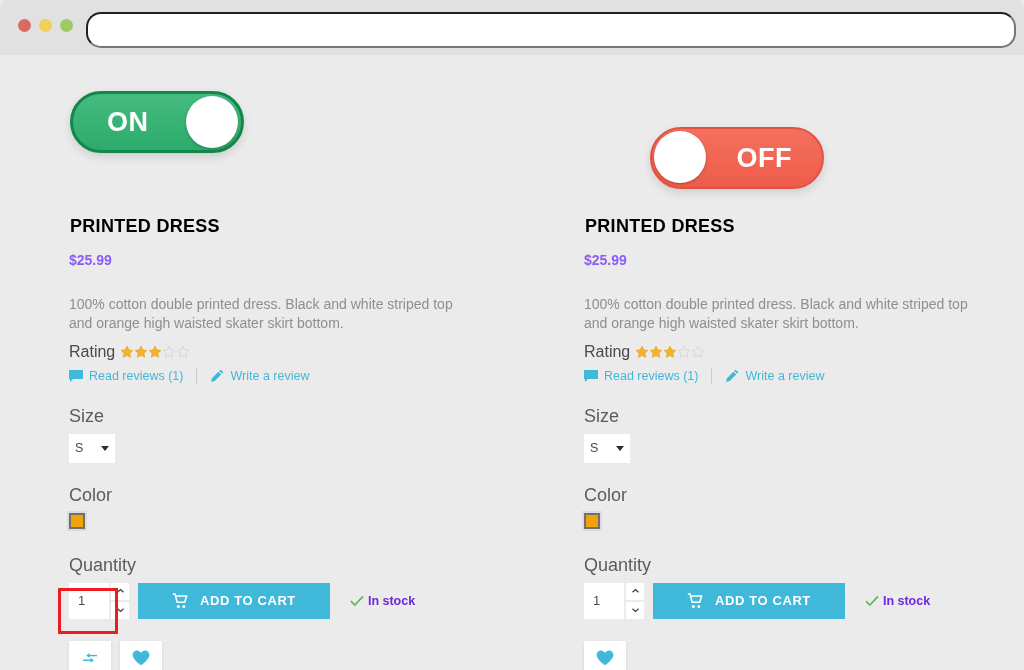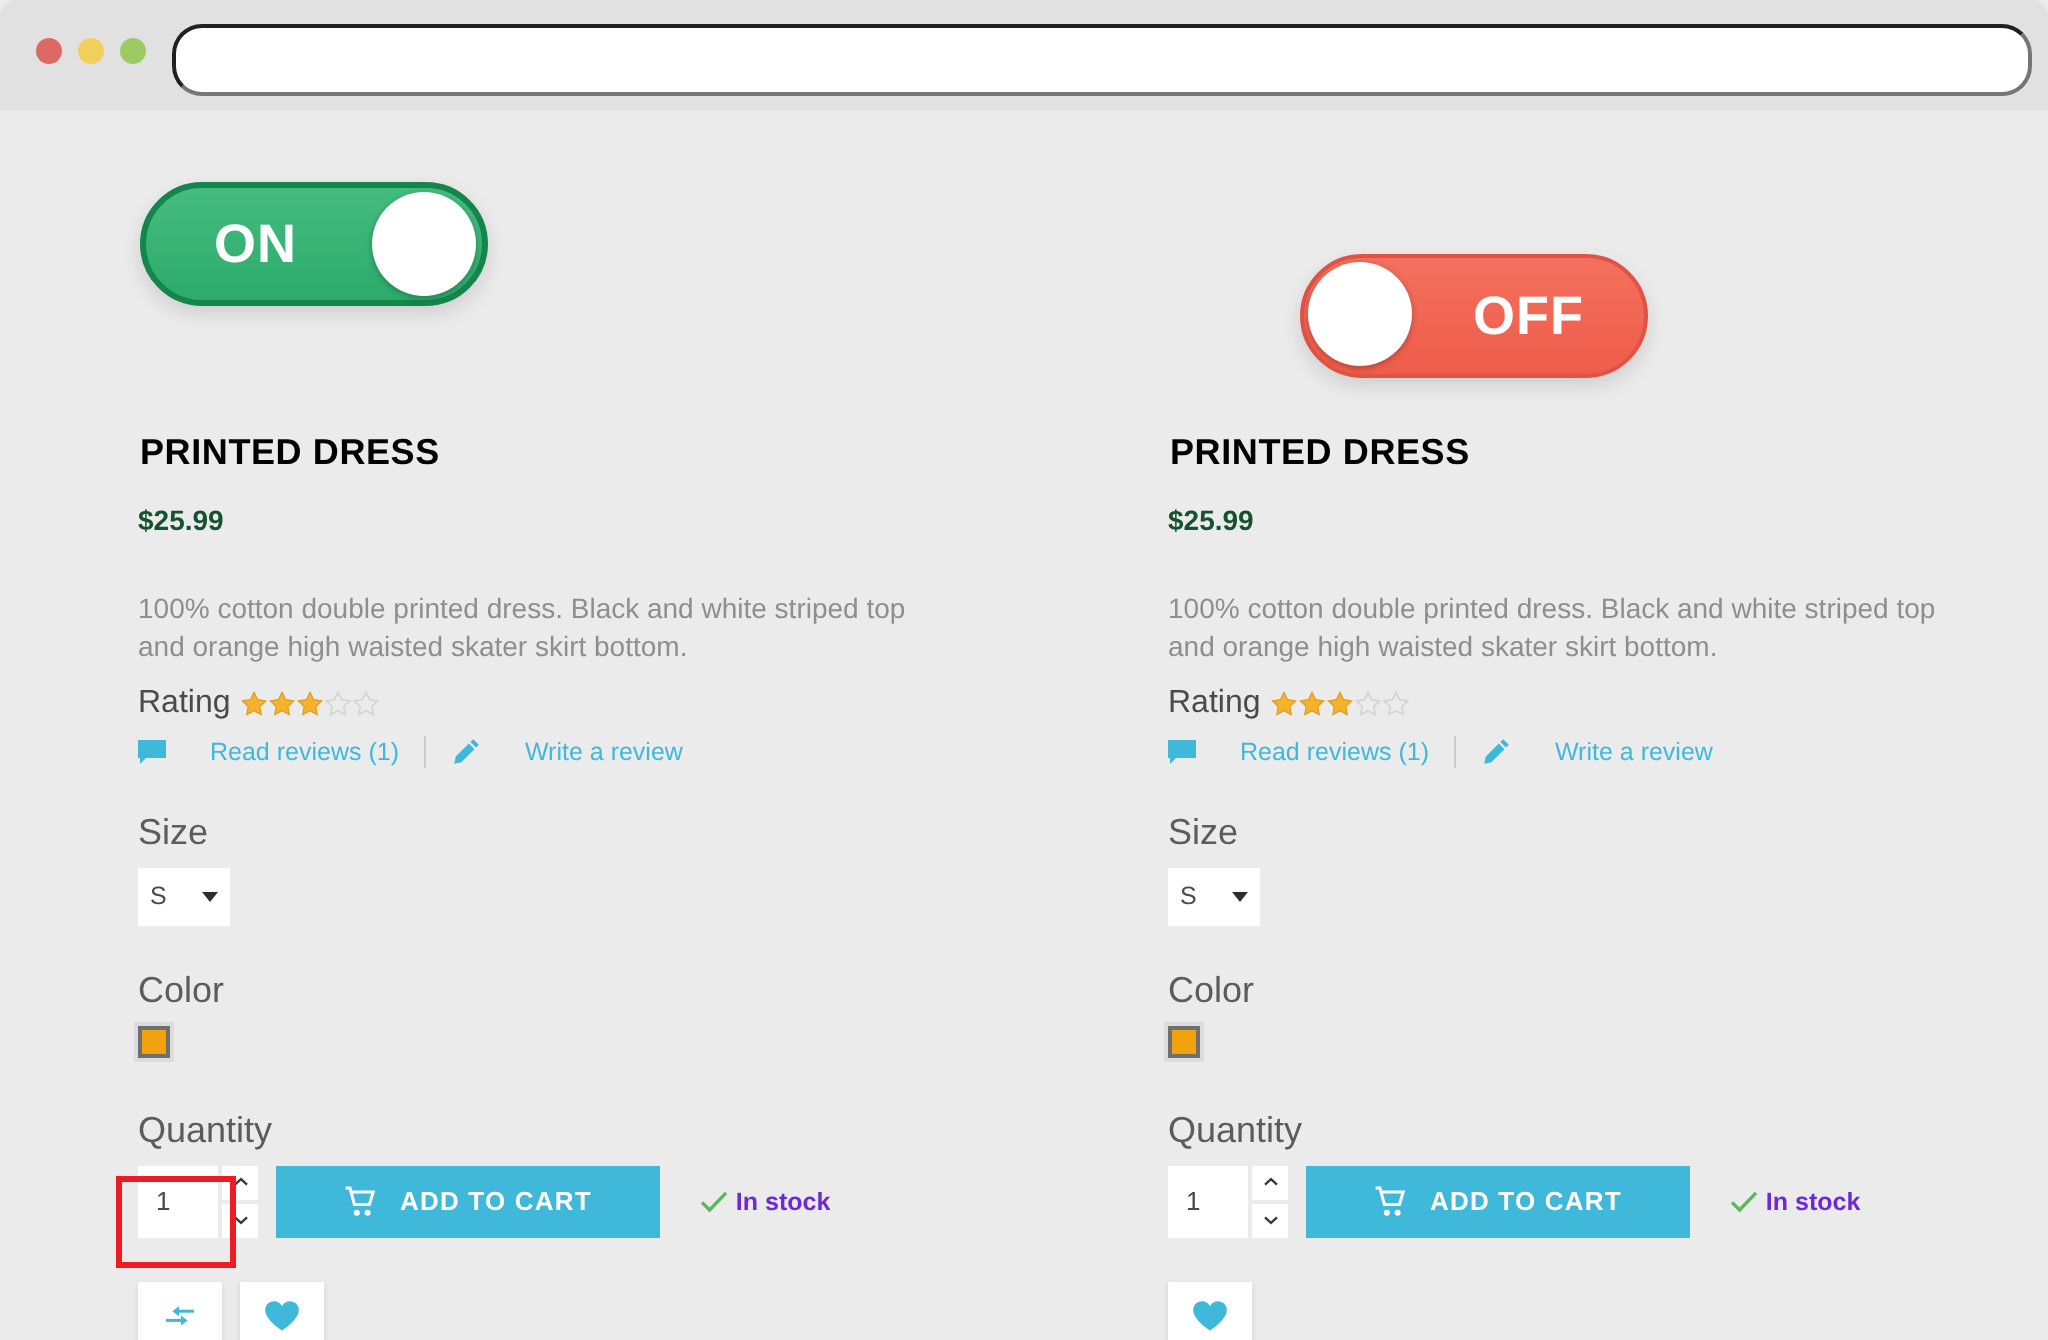--- a/index.html
+++ b/index.html
@@ -115,21 +115,21 @@
     font-size: 18px;
     font-weight: bold;
     color: #000000;
     letter-spacing: 0.3px;
     text-transform: uppercase;
   }
   .product-price {
     margin-top: 15px;
     font-size: 14px;
     font-weight: bold;
-    color: #14532d;
+    color: #8b5cf6;
   }
   .product-desc {
     margin-top: 27px;
     font-size: 14px;
     line-height: 1.35;
     color: #8e8e8e;
     width: 400px;
   }
 
   
@@ -150,21 +150,21 @@
   .review-row {
     margin-top: 7px;
     display: flex;
     align-items: center;
     gap: 8px;
     font-size: 12.5px;
   }
   .review-link {
     display: flex;
     align-items: flex-end;
-    gap: 22px;
+    gap: 6px;
     color: #3fb8da;
     text-decoration: none;
     cursor: pointer;
   }
   .review-sep {
     width: 1px; height: 16px;
     background: #cccccc;
     margin: 0 5px;
   }
   .icon-svg { display: block; }

